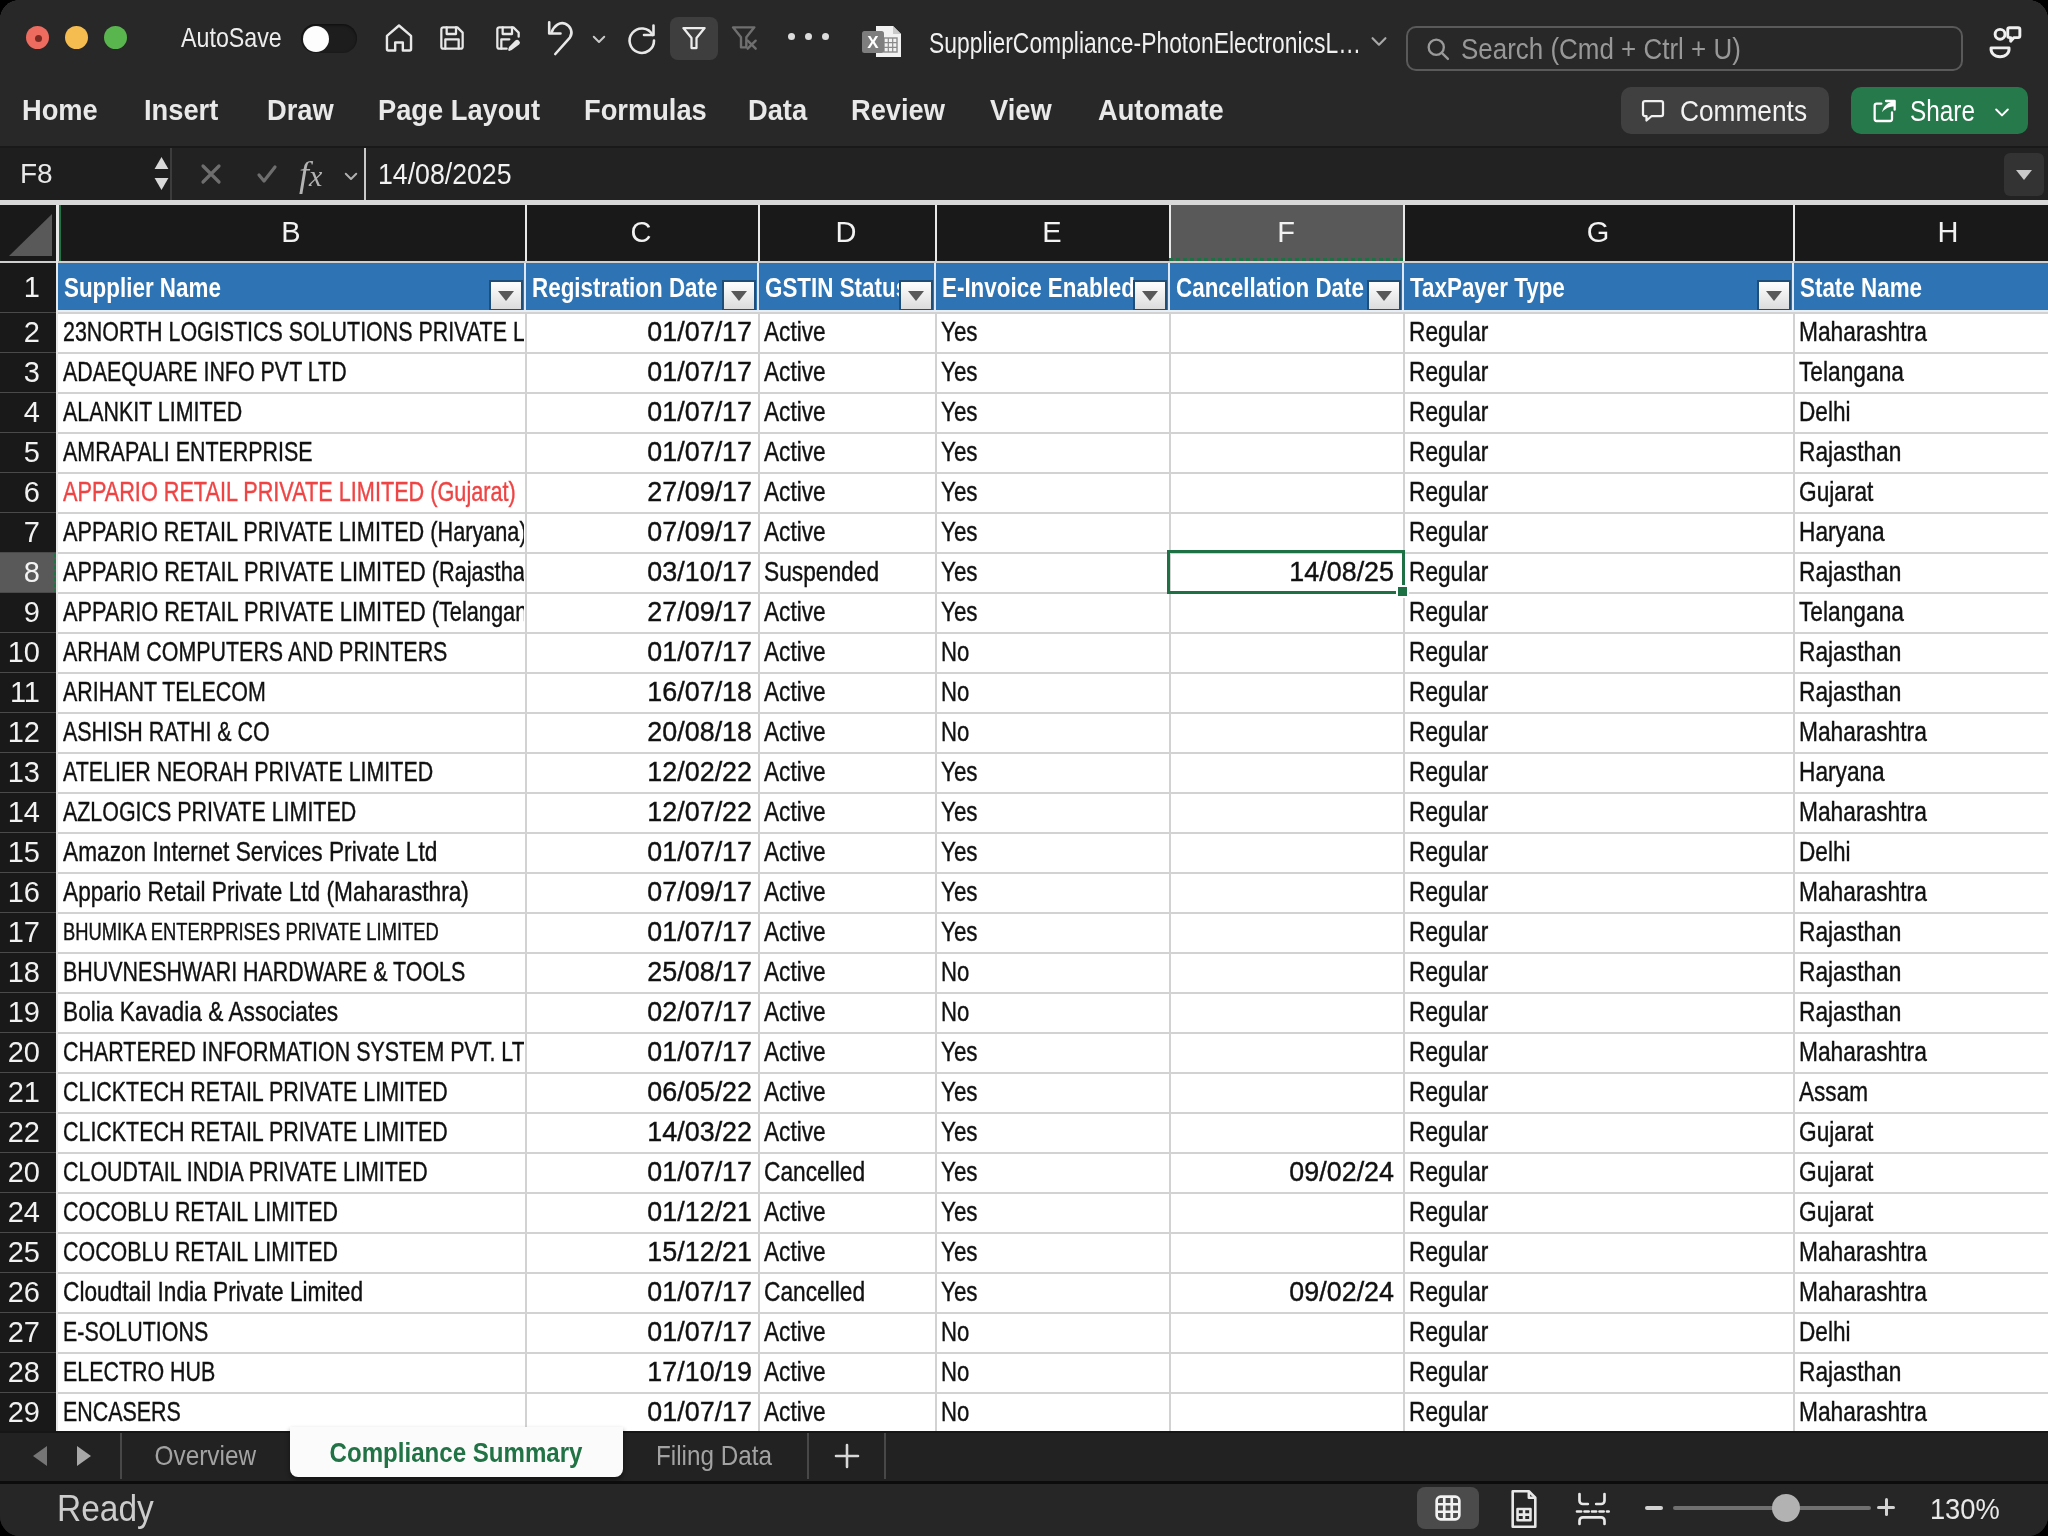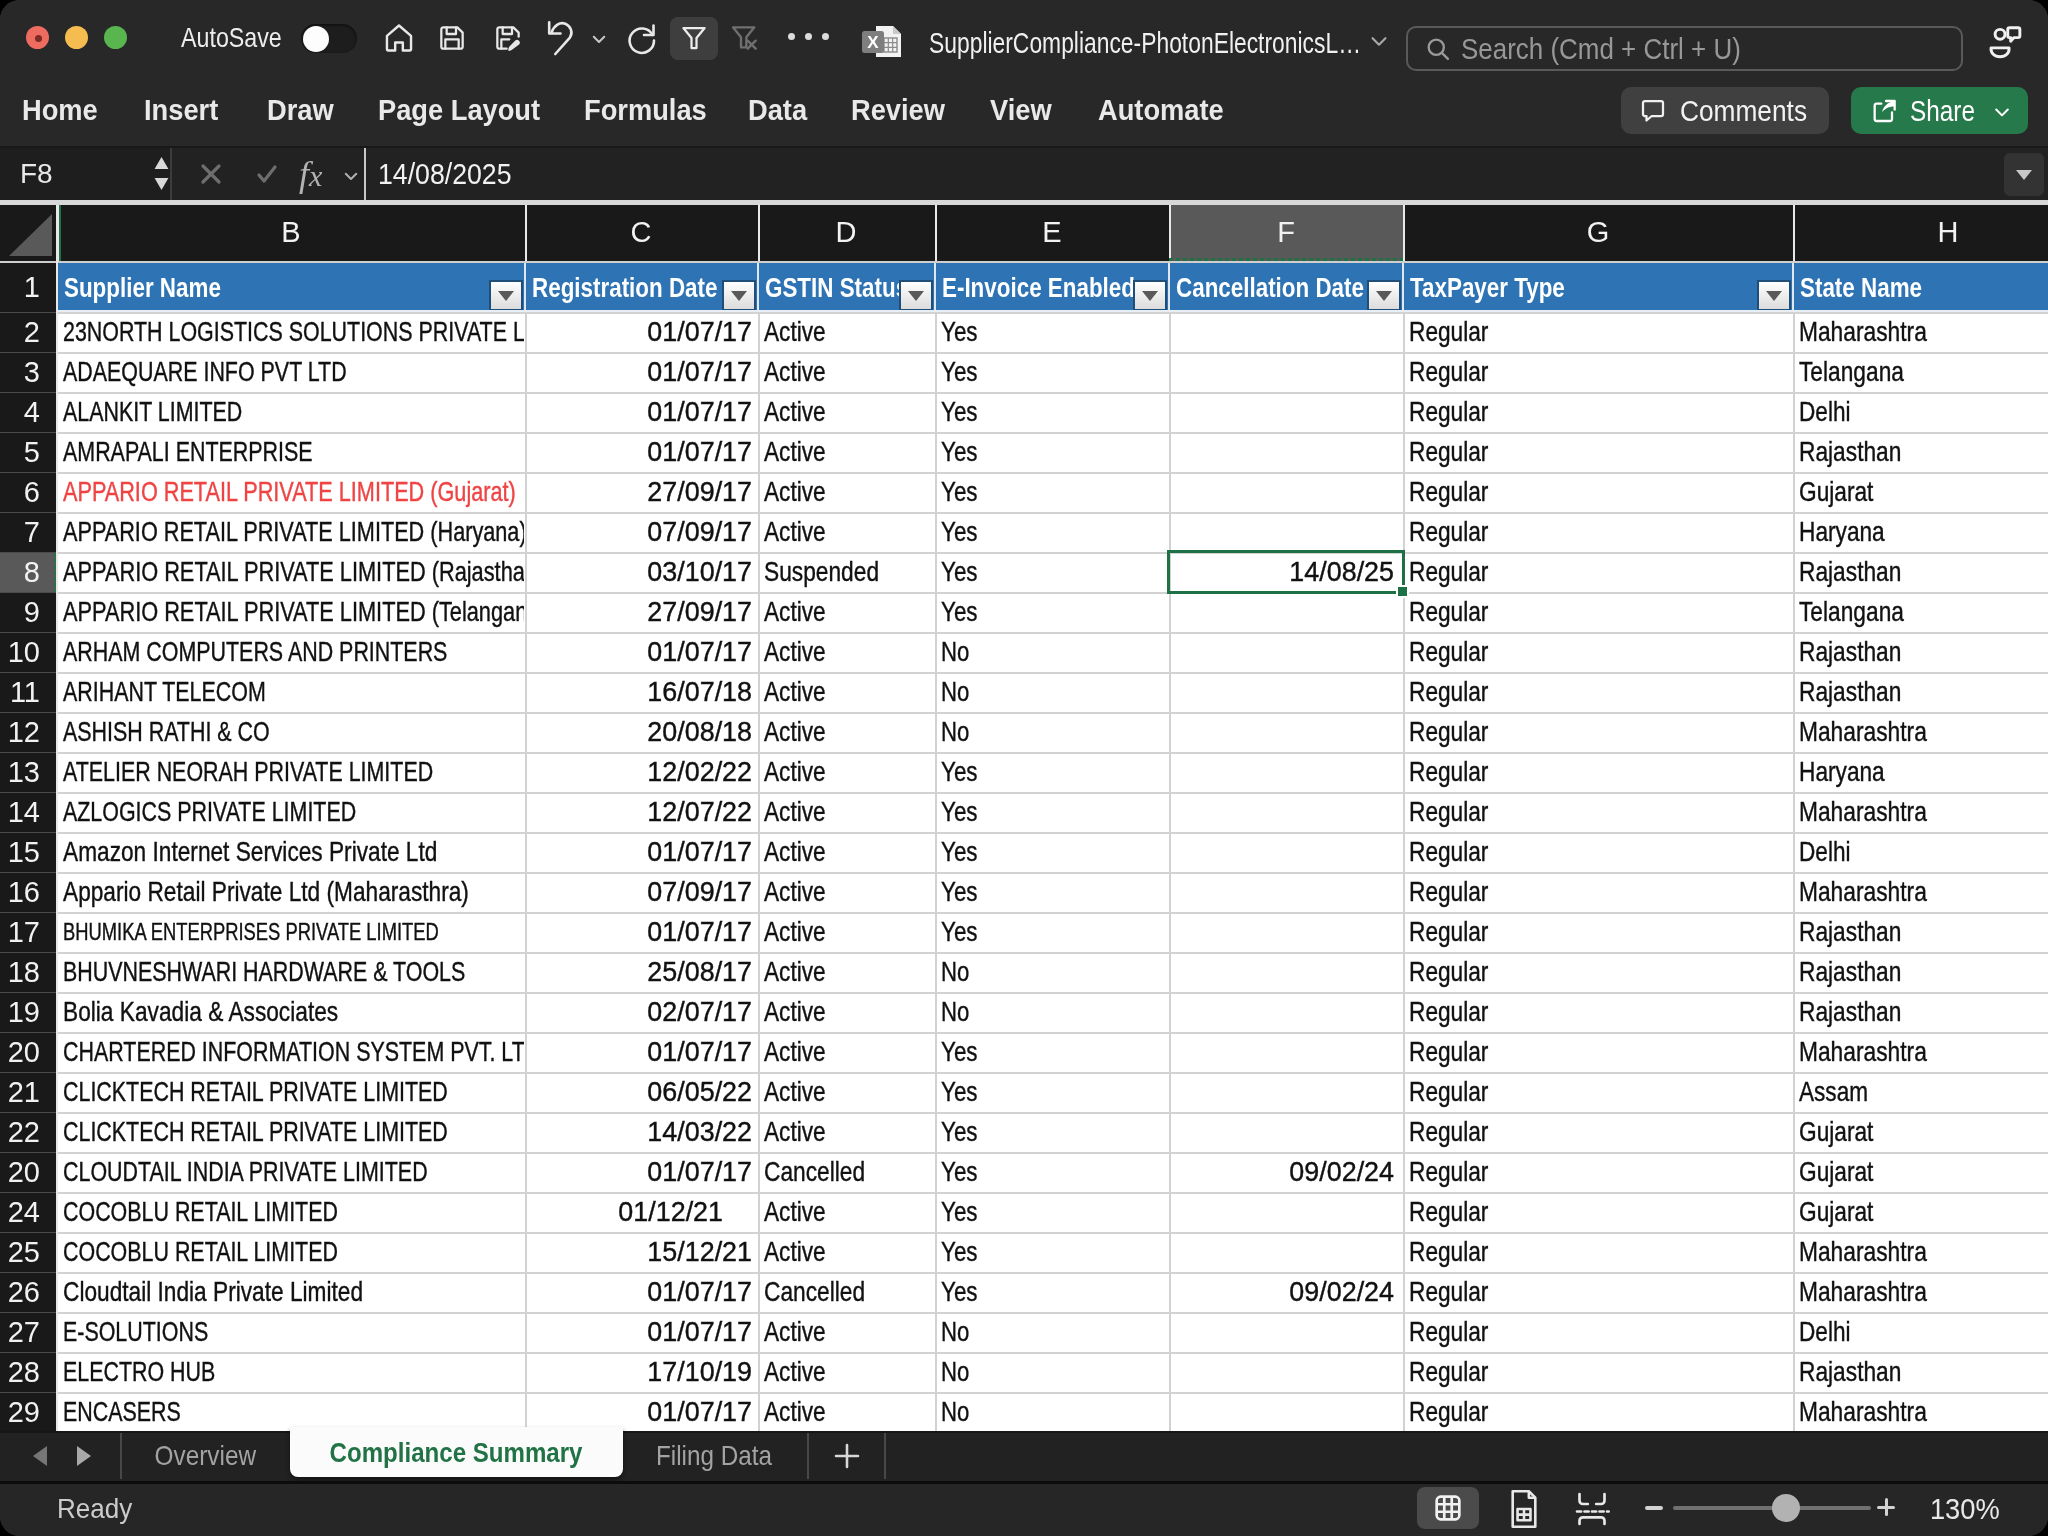--- a/index.html
+++ b/index.html
@@ -361,21 +361,21 @@
 <div class="abs" style="left:1409px;top:907px;height:40px;line-height:40px;font-size:28px;color:#111"><span class="cellt" style="transform:scaleX(0.810)">Regular</span></div>
 <div class="abs" style="left:1799px;top:907px;height:40px;line-height:40px;font-size:28px;color:#111"><span class="cellt" style="transform:scaleX(0.810)">Gujarat</span></div>
 <div class="abs" style="left:63px;top:947px;width:461px;height:40px;line-height:40px;font-size:28px;color:#111;overflow:hidden"><span class="cellt" style="transform:scaleX(0.765)">CLOUDTAIL INDIA PRIVATE LIMITED</span></div>
 <div class="abs" style="left:525px;top:947px;width:227px;height:40px;line-height:40px;font-size:28px;color:#111;text-align:right"><span class="cellr">01/07/17</span></div>
 <div class="abs" style="left:764px;top:947px;height:40px;line-height:40px;font-size:28px;color:#111"><span class="cellt" style="transform:scaleX(0.812)">Cancelled</span></div>
 <div class="abs" style="left:941px;top:947px;height:40px;line-height:40px;font-size:28px;color:#111"><span class="cellt" style="transform:scaleX(0.800)">Yes</span></div>
 <div class="abs" style="left:1169px;top:947px;width:225px;height:40px;line-height:40px;font-size:28px;color:#111;text-align:right"><span class="cellr">09/02/24</span></div>
 <div class="abs" style="left:1409px;top:947px;height:40px;line-height:40px;font-size:28px;color:#111"><span class="cellt" style="transform:scaleX(0.810)">Regular</span></div>
 <div class="abs" style="left:1799px;top:947px;height:40px;line-height:40px;font-size:28px;color:#111"><span class="cellt" style="transform:scaleX(0.810)">Gujarat</span></div>
 <div class="abs" style="left:63px;top:987px;width:461px;height:40px;line-height:40px;font-size:28px;color:#111;overflow:hidden"><span class="cellt" style="transform:scaleX(0.765)">COCOBLU RETAIL LIMITED</span></div>
-<div class="abs" style="left:496px;top:987px;width:227px;height:40px;line-height:40px;font-size:28px;color:#111;text-align:right"><span class="cellr">01/12/21</span></div>
+<div class="abs" style="left:525px;top:987px;width:227px;height:40px;line-height:40px;font-size:28px;color:#111;text-align:right"><span class="cellr">01/12/21</span></div>
 <div class="abs" style="left:764px;top:987px;height:40px;line-height:40px;font-size:28px;color:#111"><span class="cellt" style="transform:scaleX(0.809)">Active</span></div>
 <div class="abs" style="left:941px;top:987px;height:40px;line-height:40px;font-size:28px;color:#111"><span class="cellt" style="transform:scaleX(0.800)">Yes</span></div>
 <div class="abs" style="left:1409px;top:987px;height:40px;line-height:40px;font-size:28px;color:#111"><span class="cellt" style="transform:scaleX(0.810)">Regular</span></div>
 <div class="abs" style="left:1799px;top:987px;height:40px;line-height:40px;font-size:28px;color:#111"><span class="cellt" style="transform:scaleX(0.810)">Gujarat</span></div>
 <div class="abs" style="left:63px;top:1027px;width:461px;height:40px;line-height:40px;font-size:28px;color:#111;overflow:hidden"><span class="cellt" style="transform:scaleX(0.765)">COCOBLU RETAIL LIMITED</span></div>
 <div class="abs" style="left:525px;top:1027px;width:227px;height:40px;line-height:40px;font-size:28px;color:#111;text-align:right"><span class="cellr">15/12/21</span></div>
 <div class="abs" style="left:764px;top:1027px;height:40px;line-height:40px;font-size:28px;color:#111"><span class="cellt" style="transform:scaleX(0.809)">Active</span></div>
 <div class="abs" style="left:941px;top:1027px;height:40px;line-height:40px;font-size:28px;color:#111"><span class="cellt" style="transform:scaleX(0.800)">Yes</span></div>
 <div class="abs" style="left:1409px;top:1027px;height:40px;line-height:40px;font-size:28px;color:#111"><span class="cellt" style="transform:scaleX(0.810)">Regular</span></div>
 <div class="abs" style="left:1799px;top:1027px;height:40px;line-height:40px;font-size:28px;color:#111"><span class="cellt" style="transform:scaleX(0.813)">Maharashtra</span></div>
@@ -480,21 +480,21 @@
 <div class="abs" style="left:121px;top:1431px;width:169px;height:50px;line-height:50px;text-align:center;font-size:28px;color:#a3a3a3"><span style="display:inline-block;transform:scaleX(.87)">Overview</span></div>
 <div class="abs" style="left:290px;top:1427px;width:333px;height:50px;background:#fbfbfb;border-radius:0 0 8px 8px;box-shadow:0 3px 5px rgba(0,0,0,.45)"></div>
 <div class="abs" style="left:290px;top:1429px;width:333px;height:48px;line-height:48px;text-align:center;font-size:28px;font-weight:bold;color:#217346"><span style="display:inline-block;transform:scaleX(.86)">Compliance Summary</span></div>
 <div class="abs" style="left:623px;top:1431px;width:182px;height:50px;line-height:50px;text-align:center;font-size:28px;color:#a3a3a3"><span style="display:inline-block;transform:scaleX(.866)">Filing Data</span></div>
 <div class="abs" style="left:807px;top:1433px;width:2px;height:46px;background:#484848"></div>
 <svg class="icon" style="left:832px;top:1441px" width="30" height="30" viewBox="0 0 30 30" fill="none" stroke="#d8d8d8" stroke-width="2.6" stroke-linecap="round">
       <path d="M15 4v22M4 15h22"></path>
     </svg>
 <div class="abs" style="left:884px;top:1433px;width:2px;height:46px;background:#484848"></div>
 <div class="abs" style="left:0;top:1481px;width:2048px;height:55px;background:#262626;border-top:3px solid #0c0c0c"></div>
-<div class="abs" style="left:57px;top:1494px;font-size:28px;color:#cccccc;line-height:30px"><span style="display:inline-block;transform:scaleX(.93);transform-origin:0 50%">Ready</span></div>
+<div class="abs" style="left:57px;top:1494px;font-size:36px;color:#cccccc;line-height:30px"><span style="display:inline-block;transform:scaleX(.93);transform-origin:0 50%">Ready</span></div>
 <div class="abs" style="left:1417px;top:1487px;width:62px;height:42px;border-radius:8px;background:#4b4b4b"></div>
 <svg class="icon" style="left:1432px;top:1492px" width="32" height="32" viewBox="0 0 24 24" fill="none" stroke="#f2f2f2" stroke-width="2">
       <rect x="3.5" y="3.5" width="17" height="17" rx="3"></rect>
       <path d="M3.5 9.2h17M3.5 14.8h17M9.2 3.5v17M14.8 3.5v17"></path>
     </svg>
 <svg class="icon" style="left:1504px;top:1488px" width="40" height="42" viewBox="0 0 24 26" fill="none" stroke="#e8e8e8" stroke-width="1.6" stroke-linejoin="round">
       <path d="M5 2h10l4 4v18H5z"></path>
       <path d="M15 2v4h4"></path>
       <rect x="8" y="13" width="8" height="7"></rect>
       <path d="M8 16.5h8M12 13v7"></path>

